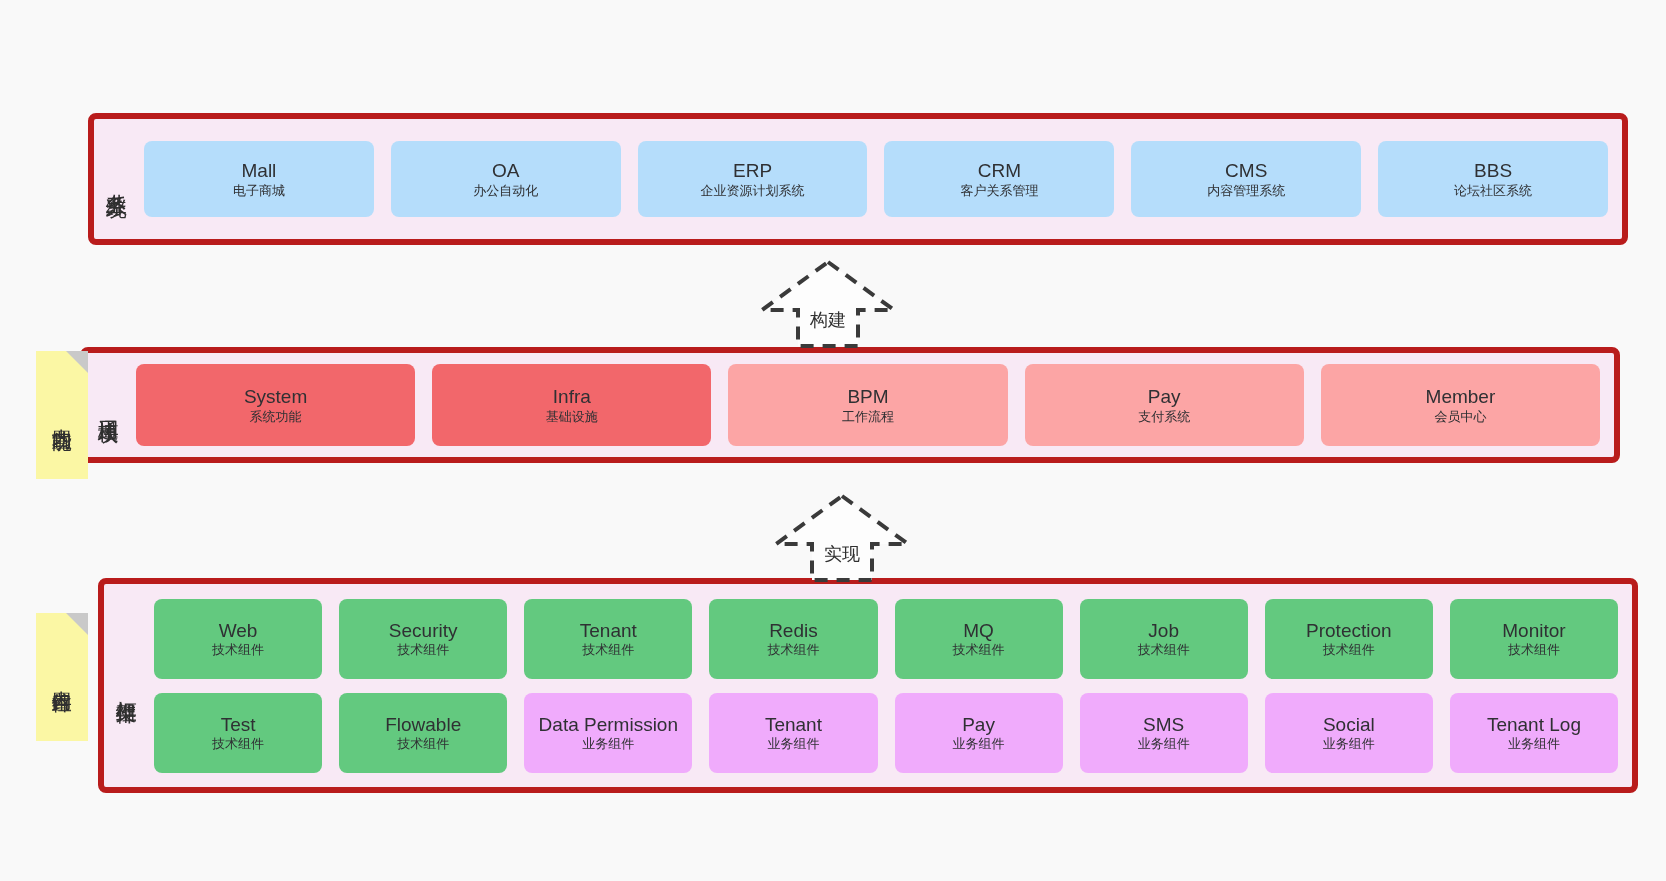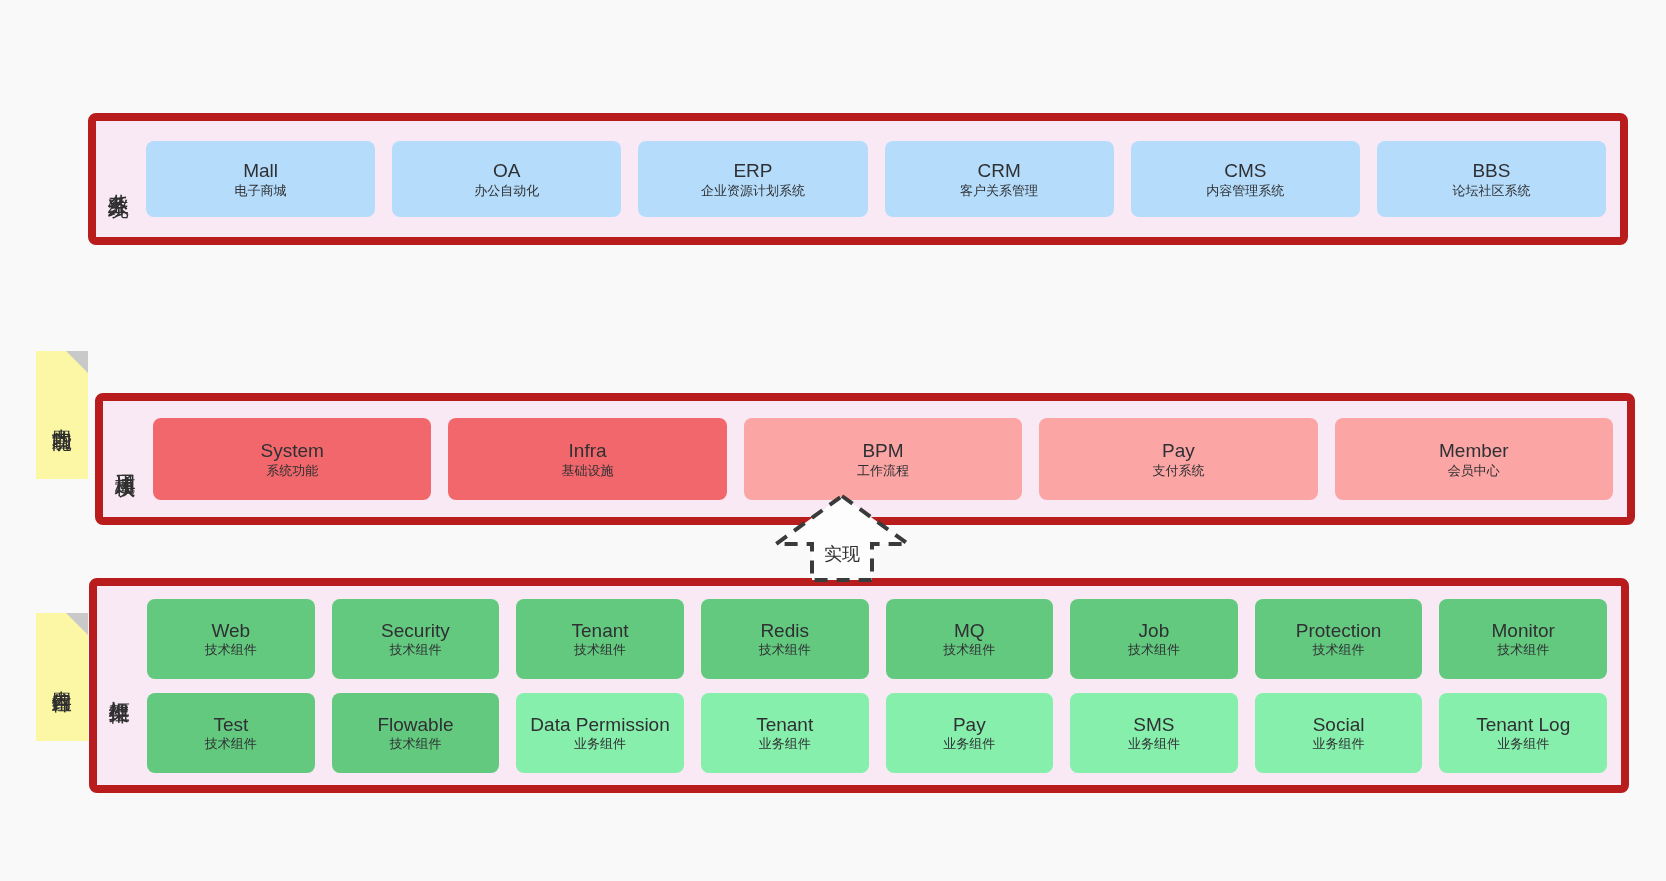--- a/index.html
+++ b/index.html
@@ -19,21 +19,21 @@
   #canvas {
     position: relative;
     width: 1666px;
     height: 881px;
   }
 
   
   .layer {
     position: absolute;
     background: #f8e9f5;
-    border: 8px solid #b91c1c;
+    border: 6px solid #b91c1c;
     border-radius: 8px;
     box-sizing: border-box;
     display: flex;
     align-items: stretch;
   }
 
   
   .layer-title {
     flex: 0 0 auto;
     width: 44px;
@@ -84,21 +84,21 @@
   }
   .card .t2 {
     font-size: 13px;
     color: #2f3033;
   }
 
   .card.blue  { background: #b5ddfb; }
   .card.red   { background: #f2676b; }
   .card.pink  { background: #fca5a5; }
   .card.green { background: #63c97f; }
-  .card.lgreen{ background: #86efac; }
+  .card.lgreen{ background: #f0abfc; }
 
   
   .h-biz   { height: 76px; }
   .h-mod   { height: 82px; }
   .h-frame { height: 80px; }
 
   
   .note {
     position: absolute;
     background: #fbf7a4;
@@ -173,27 +173,33 @@
             <div class="t2">内容管理系统</div>
           </div>
           <div class="card blue">
             <div class="t1">BBS</div>
             <div class="t2">论坛社区系统</div>
           </div>
         </div>
     </div>
   </div>
 
+  <div class="garrow" id="arrow-build" style="left:758px; top:258px; width:140px; height:92px;">
+    <svg width="140" height="92" viewBox="0 0 140 92">
+      <path d="M 70 4 L 136 52 L 100 52 L 100 88 L 40 88 L 40 52 L 4 52 Z" fill="#fdfdfd" stroke="#3a3a3a" stroke-width="4" stroke-dasharray="13 9" stroke-linejoin="miter"></path>
+    </svg>
+    <div class="glabel" style="top:50px;">构建</div>
+  </div>
 
   <div class="note" id="note-module" style="left:36px; top:351px; height:128px;">
     <div class="fold"></div>
     <span>内置功能</span>
   </div>
 
-  <div class="layer" id="layer-module" style="left:95px; top:347px; width:1540px; height:132px;margin-top:46px;">
+  <div class="layer" id="layer-module" style="left:80px; top:347px; width:1540px; height:116px;">
     <div class="layer-title">通用模块</div>
     <div class="layer-body">
       <div class="row h-mod" id="row-module">
           <div class="card red">
             <div class="t1">System</div>
             <div class="t2">系统功能</div>
           </div>
           <div class="card red">
             <div class="t1">Infra</div>
             <div class="t2">基础设施</div>
@@ -219,21 +225,21 @@
       <path d="M 70 4 L 136 52 L 100 52 L 100 88 L 40 88 L 40 52 L 4 52 Z" fill="#fdfdfd" stroke="#3a3a3a" stroke-width="4" stroke-dasharray="13 9" stroke-linejoin="miter"></path>
     </svg>
     <div class="glabel" style="top:50px;">实现</div>
   </div>
 
   <div class="note" id="note-framework" style="left:36px; top:613px; height:128px;">
     <div class="fold"></div>
     <span>内置组件</span>
   </div>
 
-  <div class="layer" id="layer-framework" style="left:89px; top:578px; width:1540px; height:215px;">
+  <div class="layer" id="layer-framework" style="left:98px; top:578px; width:1540px; height:215px;">
     <div class="layer-title">框架组件</div>
     <div class="layer-body">
       <div class="row h-frame" id="row-frame-1">
           <div class="card green">
             <div class="t1">Web</div>
             <div class="t2">技术组件</div>
           </div>
           <div class="card green">
             <div class="t1">Security</div>
             <div class="t2">技术组件</div>

